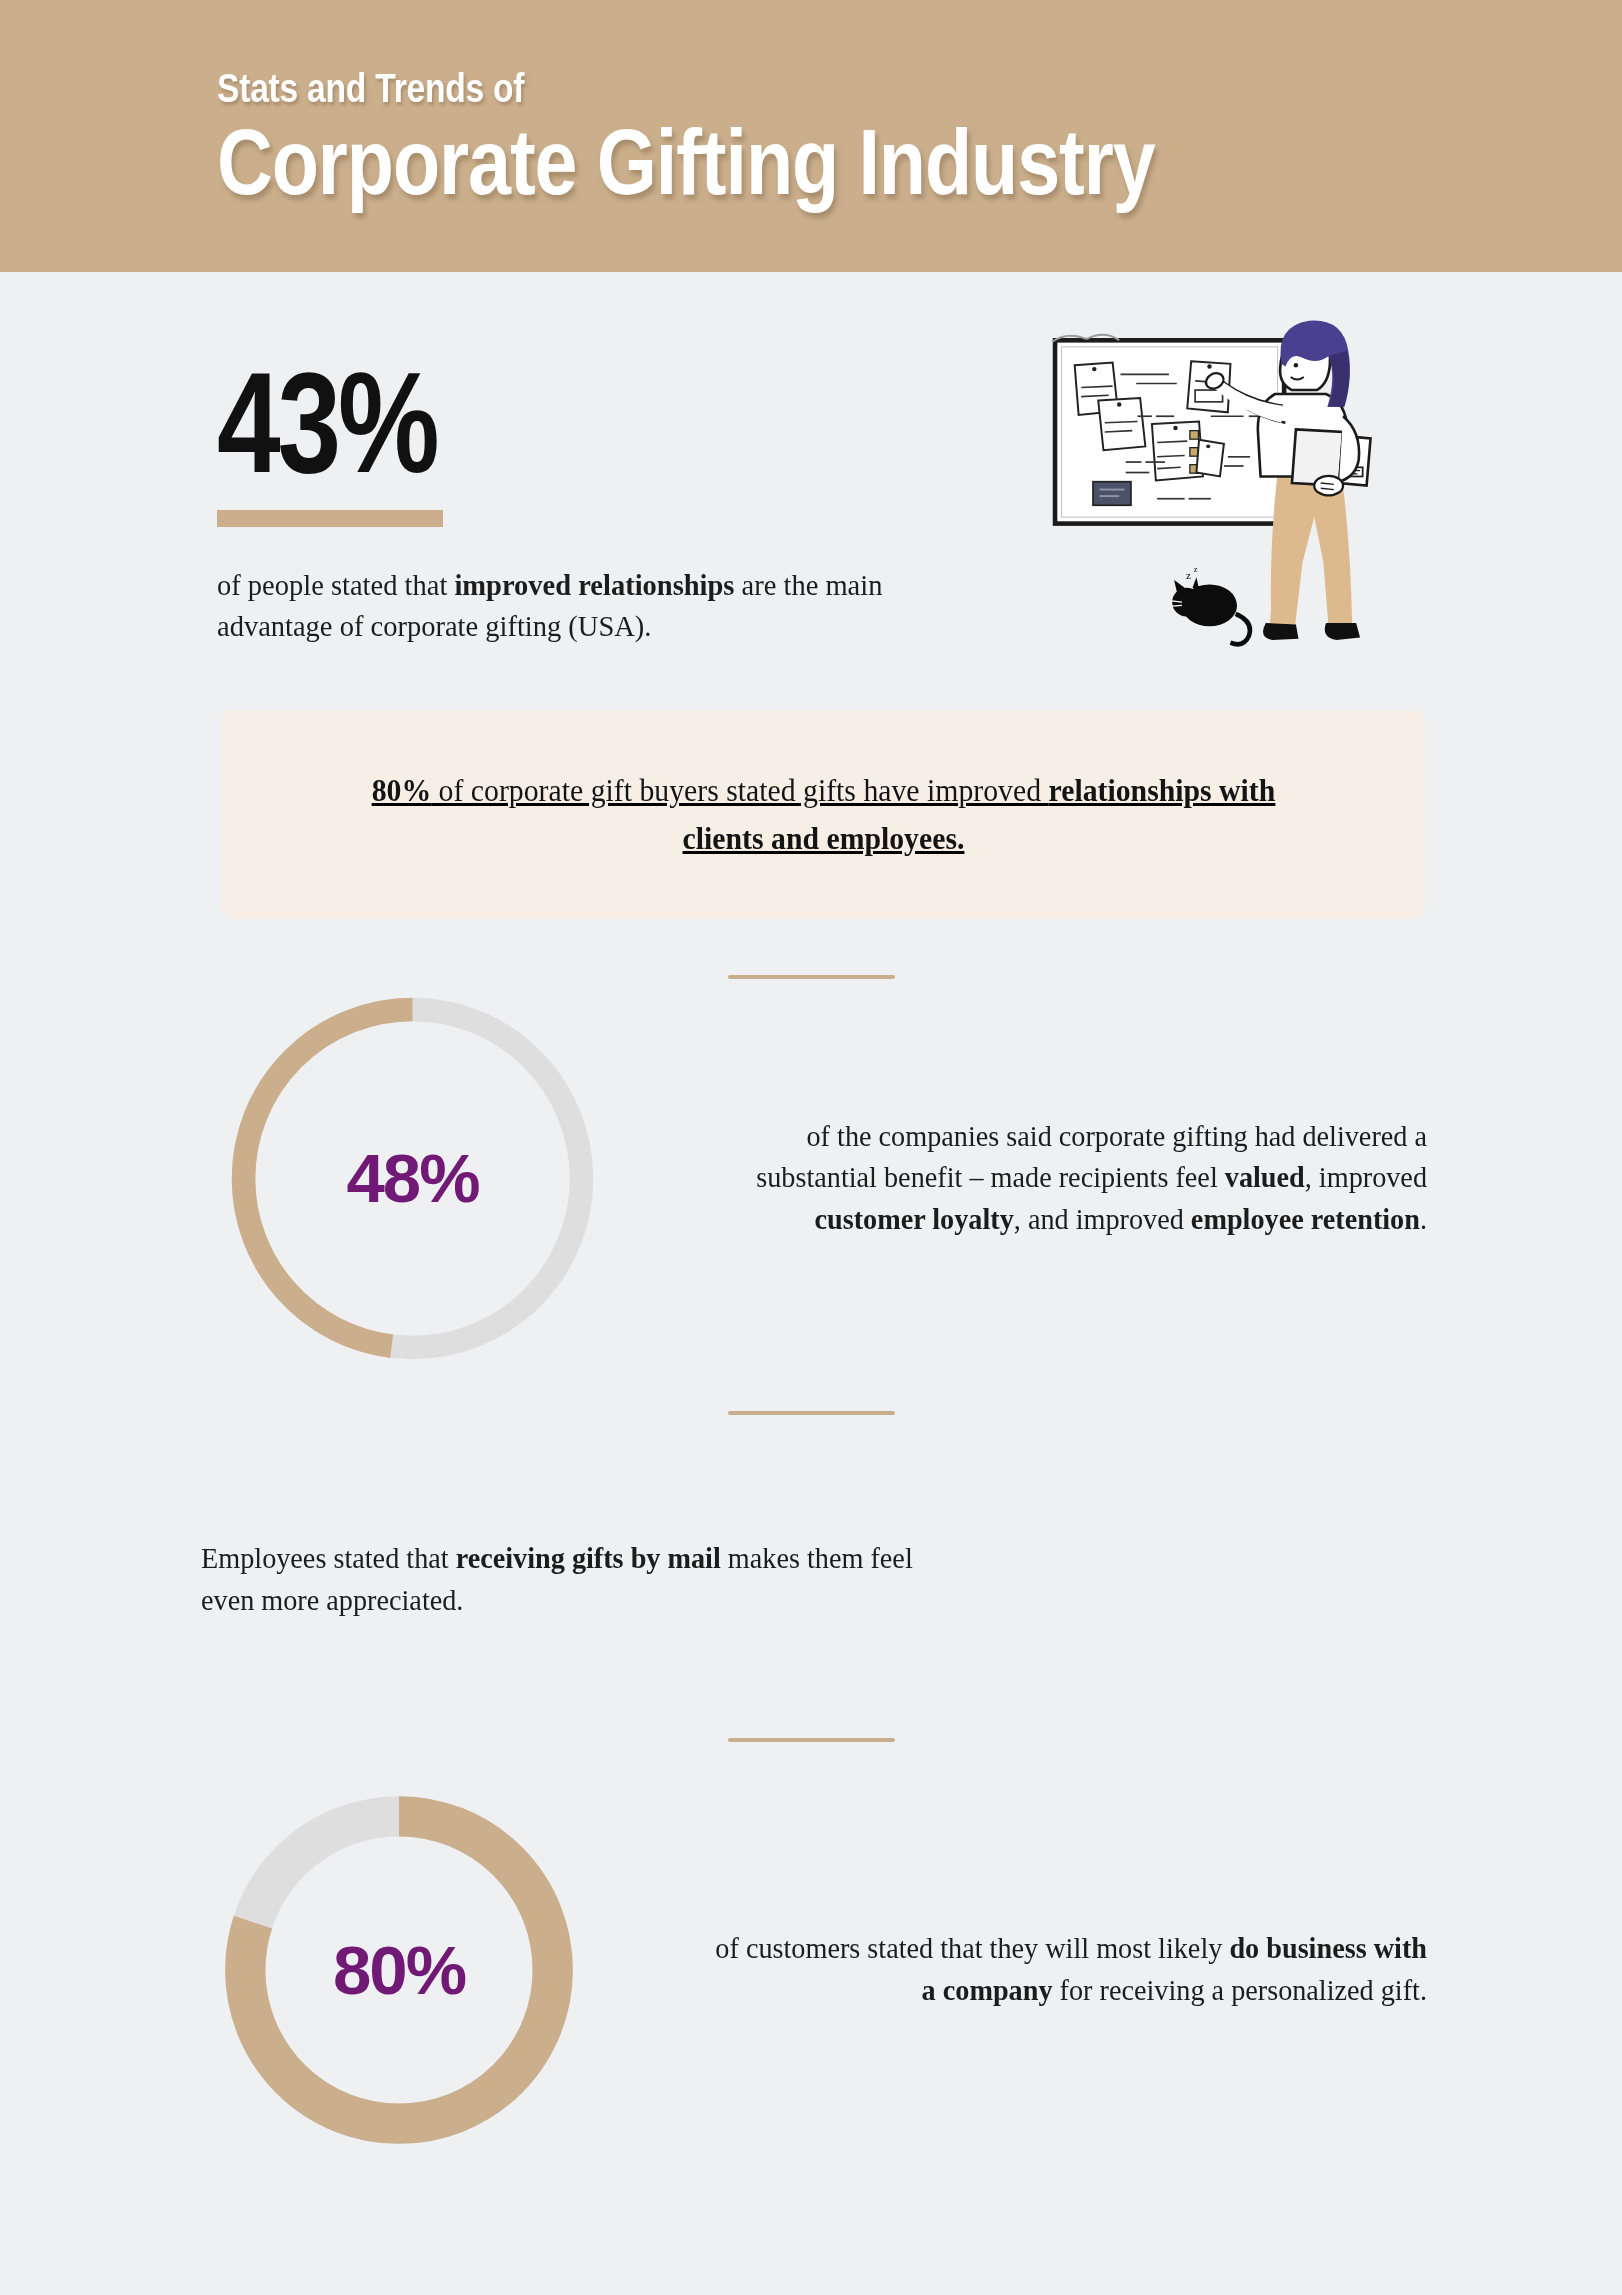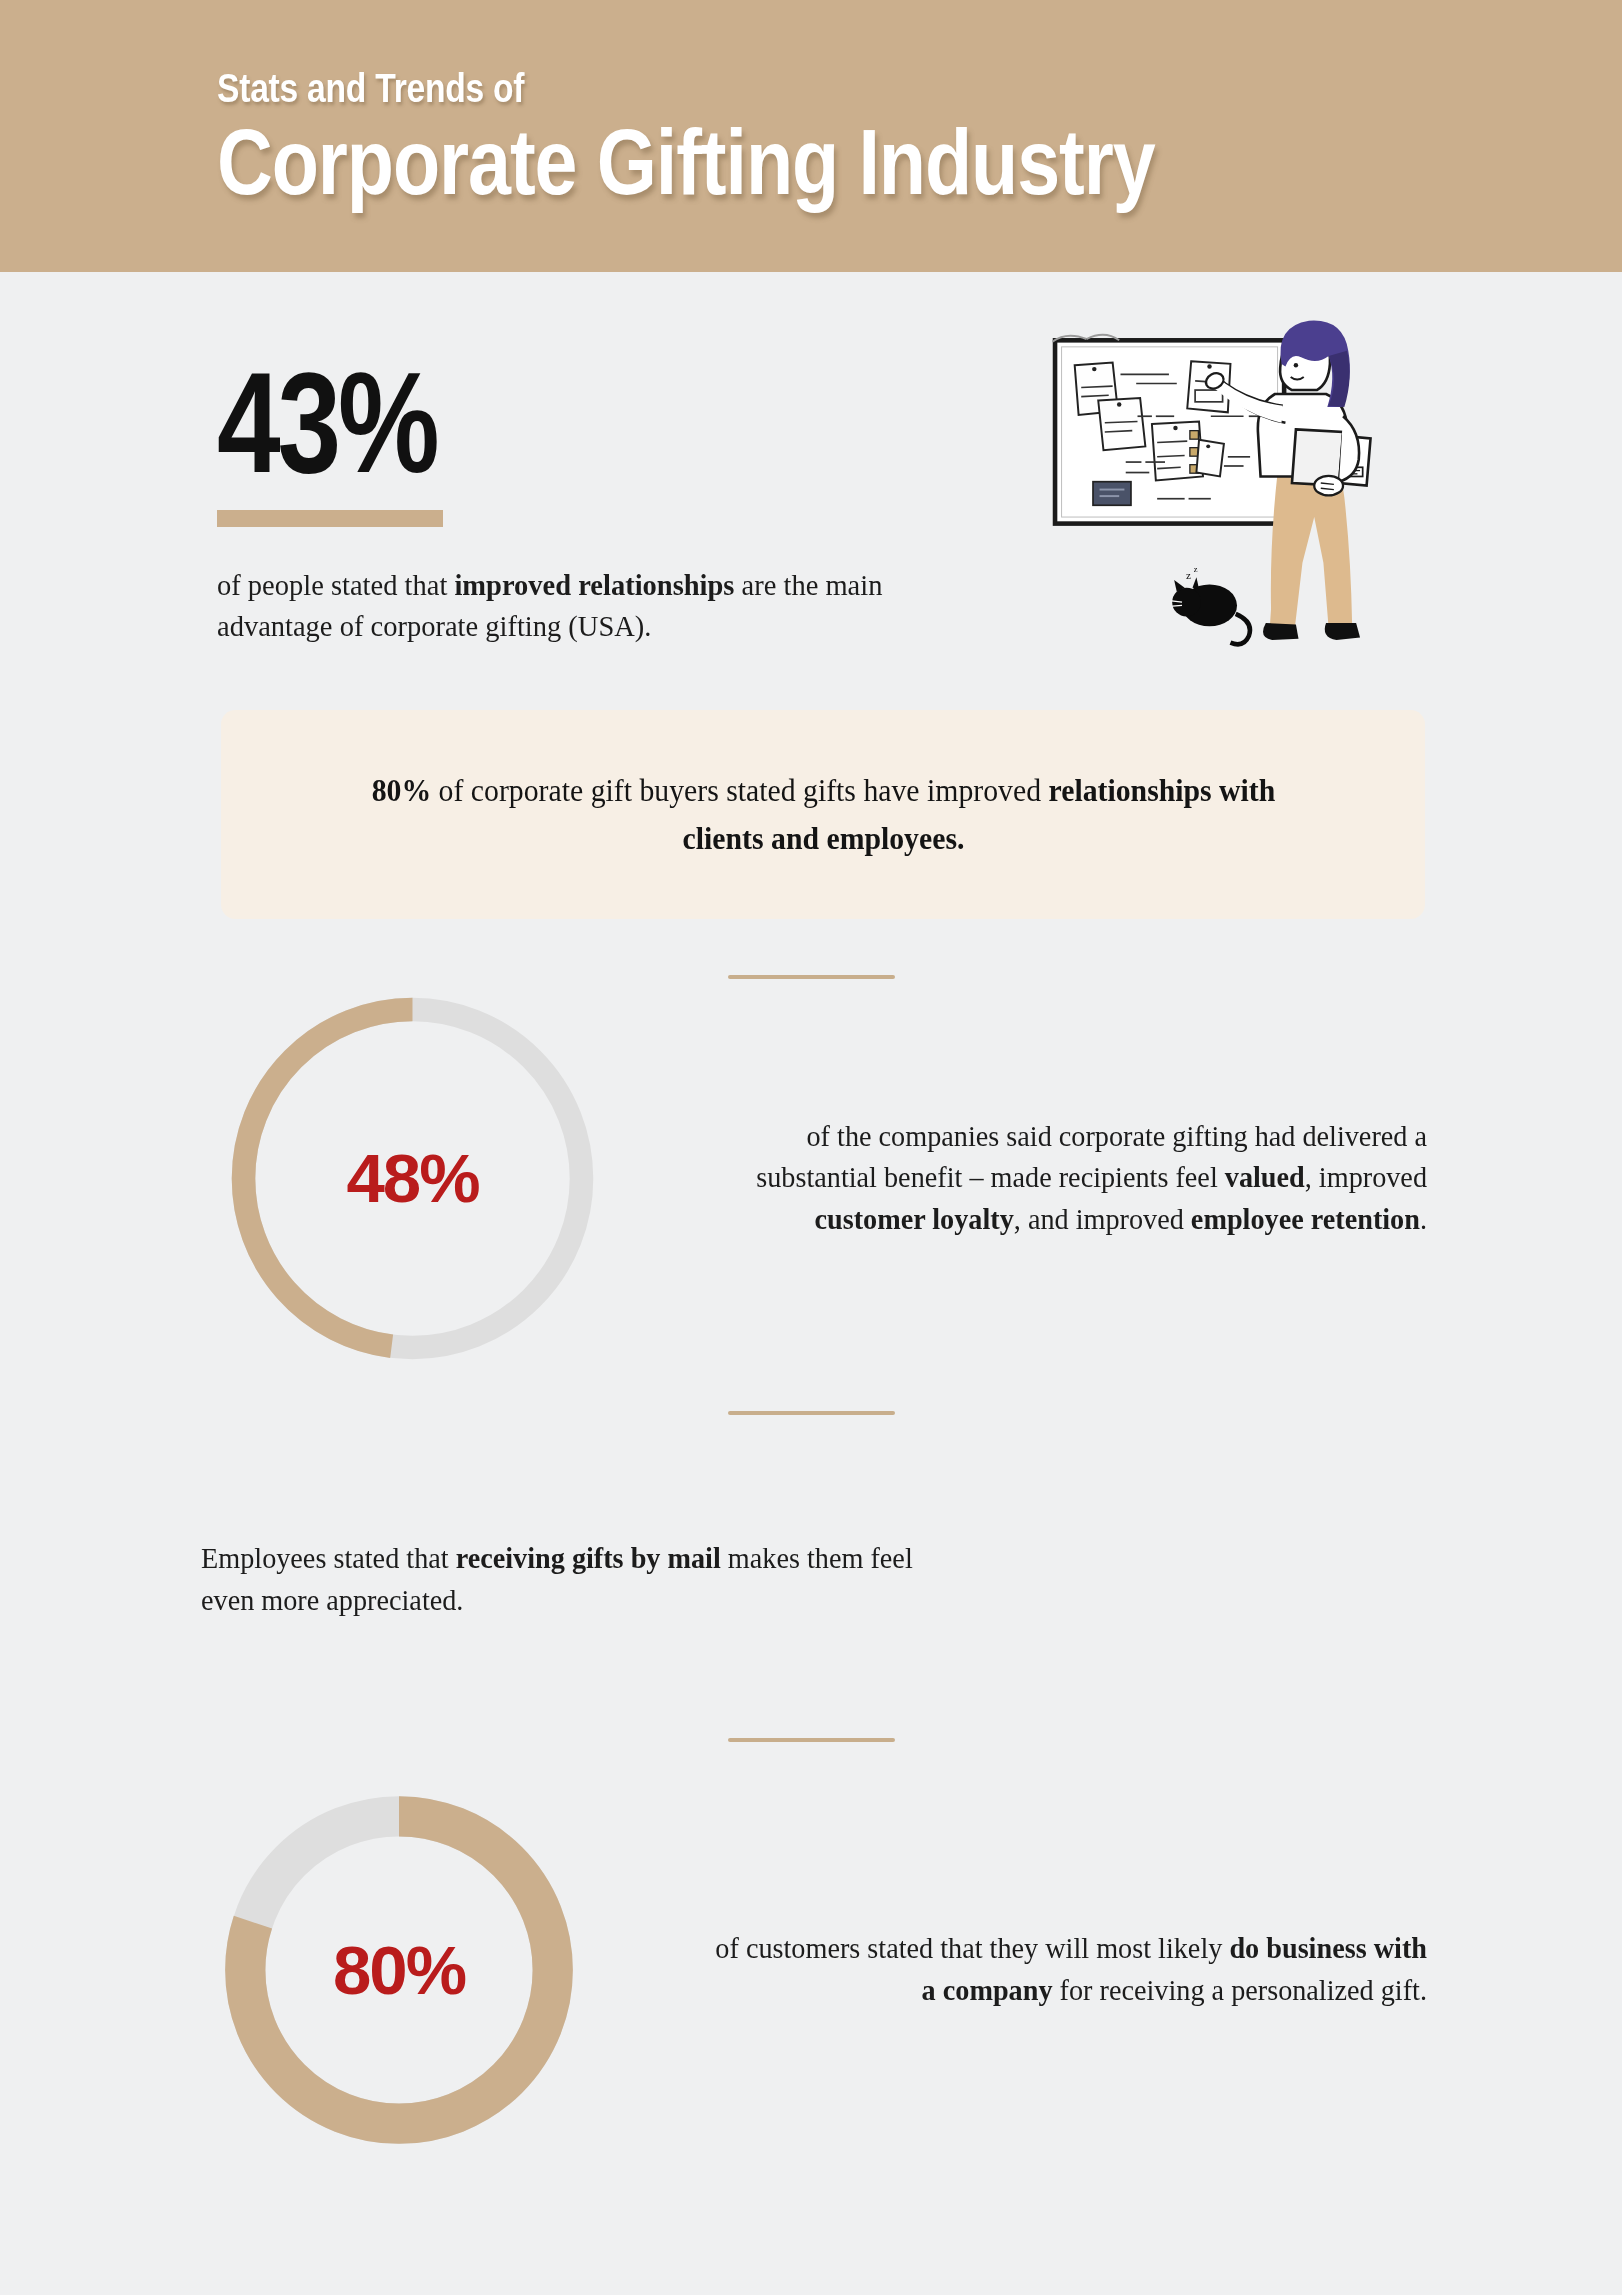--- a/index.html
+++ b/index.html
@@ -74,21 +74,21 @@
   .stat43 .body b{ font-weight:bold; }
 
   
   .illo{ position:absolute; left:1021px; top:301px; width:432px; height:347px; }
 
   
   .callout{
     position:absolute; left:221px; top:710px;
     width:1204px; height:209px;
     background:#F7EFE5; border-radius:14.4px;
-    display:flex; align-items:center; justify-content:center;
+    display:flex; align-items:center; justify-content:center;text-decoration:underline;
   }
   .callout p{
     width:1021px; text-align:center;
     font-size:31px; line-height:1.52; color:#141414;
     transform:scaleX(0.96);
   }
   .callout b{ font-weight:bold; }
 
   
   .divider{
@@ -100,21 +100,21 @@
   .divider.d3{ top:1738px; }
 
   
   .row{ position:absolute; display:flex; align-items:center; }
 
   .donut-wrap{ position:relative; }
   .donut-label{
     position:absolute; left:0; top:0; width:100%; height:100%;
     display:flex; align-items:center; justify-content:center;
     font-family:"Liberation Sans", sans-serif;
-    font-weight:bold; color:#b91c1c;
+    font-weight:bold; color:#701a75;
     letter-spacing:-2px;
   }
 
   
   .row48{ left:216px; top:975px; width:1211px; height:406px; }
   .row48 .donut-wrap{ width:393px; height:393px; }
   .row48 .donut-label{ font-size:69px; }
   .row48 .txt{
     width:739px; margin-left:80px;
     text-align:right; font-size:29.4px; line-height:1.40; color:#1C1C1C;

